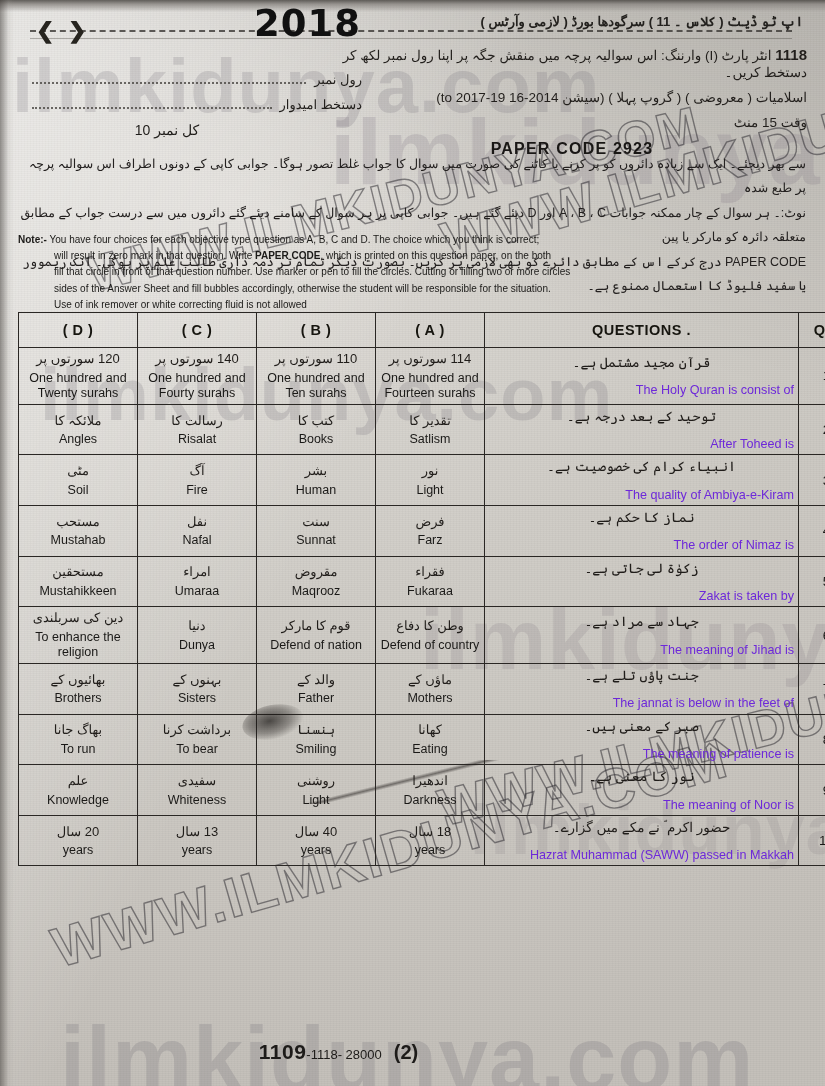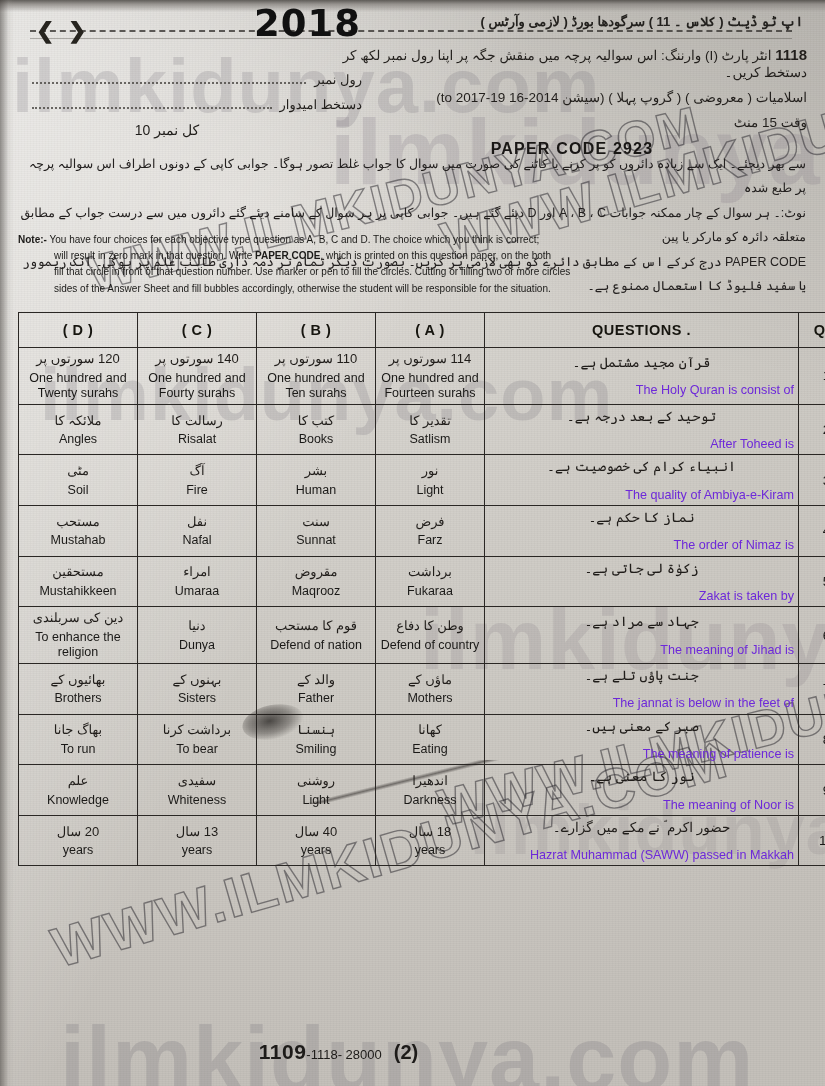--- a/index.html
+++ b/index.html
@@ -251,20 +251,21 @@
 <div id="note-en">
   <div>
     <b>Note:-</b>
     <span>You have four choices for each objective type question as A, B, C and D.  The choice which you think is correct;</span>
   </div>
   <span class="note-ind">
     <span>will result in zero mark in that question.   Write </span><b>PAPER CODE</b><span>, which is printed on this question paper, on the   both</span>
   </span>
   <span class="note-ind">fill that circle in front of that question number.  Use marker or pen to fill the circles. Cutting or filling two or more circles</span>
   <span class="note-ind">sides of the Answer Sheet and fill bubbles accordingly,  otherwise  the student  will be responsible for  the situation.</span>
+  <span class="note-ind">Use of ink remover or white correcting  fluid is not allowed</span>
 </div>
 
 <table id="tbl">
   <thead>
     <tr>
       <th class="c-opt">( D )</th>
       <th class="c-opt">( C )</th>
       <th class="c-opt">( B )</th>
       <th class="c-optA">( A )</th>
       <th class="c-q">QUESTIONS .</th>
@@ -371,40 +372,40 @@
         </td>
         <td class="c-opt">
           <div class="opt-ur">امراء</div>
           <div class="opt-en">Umaraa</div>
         </td>
         <td class="c-opt">
           <div class="opt-ur">مقروض</div>
           <div class="opt-en">Maqrooz</div>
         </td>
         <td class="c-optA">
-          <div class="opt-ur">برداشت</div>
+          <div class="opt-ur">فقراء</div>
           <div class="opt-en">Fukaraa</div>
         </td>
         <td class="c-q q-cell">
           <div class="q-ur">زکوٰۃ لی جاتی ہے۔</div>
           <div class="q-en">Zakat is taken by</div>
         </td>
         <td class="c-n n-cell">5</td>
       </tr>
       <tr>
         <td class="c-opt">
           <div class="opt-ur">دین کی سربلندی</div>
           <div class="opt-en">To enhance the religion</div>
         </td>
         <td class="c-opt">
           <div class="opt-ur">دنیا</div>
           <div class="opt-en">Dunya</div>
         </td>
         <td class="c-opt">
-          <div class="opt-ur">قوم کا مستحب</div>
+          <div class="opt-ur">قوم کا مارکر</div>
           <div class="opt-en">Defend of nation</div>
         </td>
         <td class="c-optA">
           <div class="opt-ur">وطن کا دفاع</div>
           <div class="opt-en">Defend of country</div>
         </td>
         <td class="c-q q-cell">
           <div class="q-ur">جہاد سے مراد ہے۔</div>
           <div class="q-en">The meaning of Jihad is</div>
         </td>

